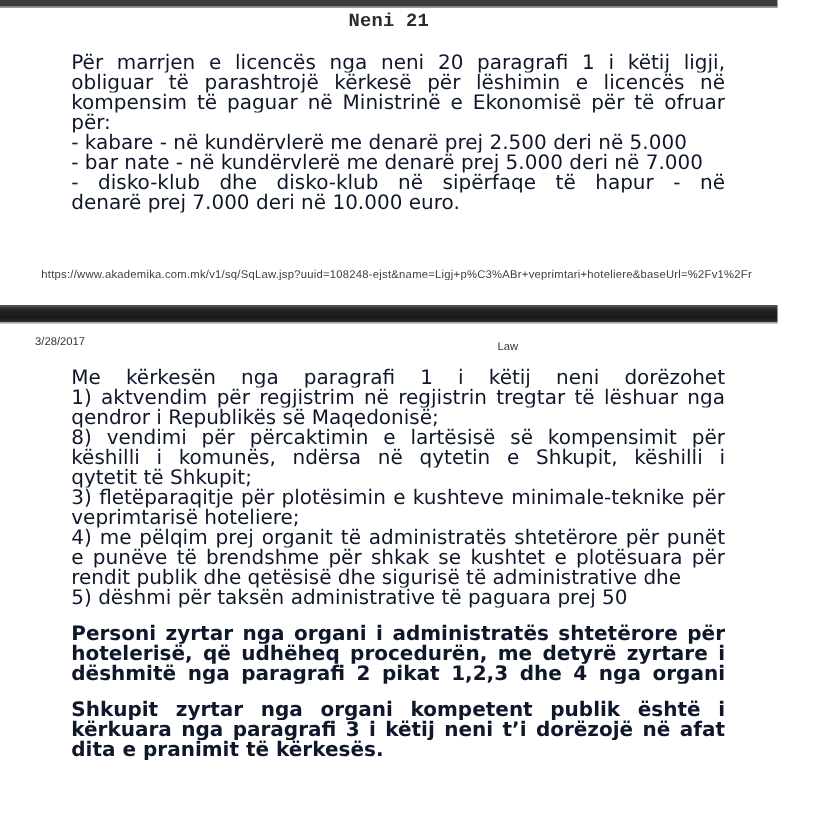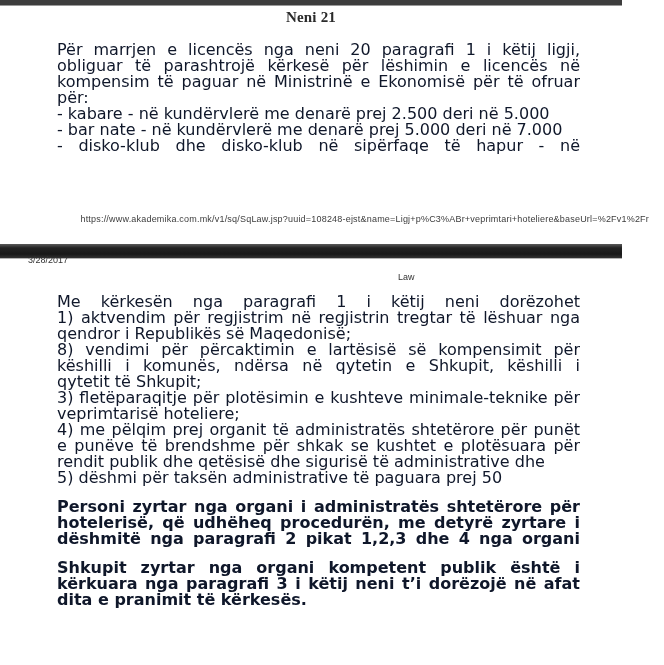--- a/index.html
+++ b/index.html
@@ -7,55 +7,56 @@
 
   
   .bar{position:absolute;left:0;width:622px;}
   .bar-top{top:0;height:5px;background:#3d3d3d;border-bottom:1px solid #9a9a9a;}
   .bar-mid{top:244px;height:14px;
     background:linear-gradient(180deg,#5a5a5a 0%,#232323 28%,#181818 72%,#323232 100%);
     border-bottom:1px solid #b4b4b4;}
 
   .heading{position:absolute;top:9px;left:0;width:622px;margin:0;
     text-align:center;font-size:15px;font-weight:bold;color:#2b2b2b;
-    font-family:Liberation Serif, serif;letter-spacing:.2px;}
+    font-family:Liberation Mono, monospace;letter-spacing:.2px;}
 
   .body{font-family:"DejaVu Sans",sans-serif;font-size:16px;color:#0f172a;}
   .p1body{position:absolute;left:57px;top:42px;width:523px;}
   .p2body{position:absolute;left:57px;top:294px;width:523px;}
   .tline{height:16px;line-height:16px;overflow:hidden;}
   .jl{text-align:justify;text-align-last:justify;-moz-text-align-last:justify;}
   .para + .para{margin-top:13px;font-weight:bold;}
 
   .url{position:absolute;left:33px;top:214px;width:616px;
     font-family:"Liberation Sans",sans-serif;font-size:9px;color:#3c3c3c;
-    letter-spacing:.2px;white-space:nowrap;overflow:hidden;text-align:right;}
+    letter-spacing:.2px;white-space:nowrap;overflow:hidden;}
 
   .meta{position:absolute;font-family:"Liberation Sans",sans-serif;
     font-size:9px;color:#333333;}
-  .date{left:28px;top:255px;}
+  .date{left:28px;top:268px;}
   .law{left:398px;top:272px;}
 </style>
 </head>
 <body>
 
 <div class="screen">
 
   <div class="bar bar-top"></div>
 
   <section>
     <h1 class="heading">Neni 21</h1>
     <div class="body p1body">
         <div class="tline jl">Për marrjen e licencës nga neni 20 paragrafi 1 i këtij ligji, hotelieri është i</div>
         <div class="tline jl">obliguar të parashtrojë kërkesë për lëshimin e licencës në formular për</div>
         <div class="tline jl">kompensim të paguar në Ministrinë e Ekonomisë për të ofruar shërbime</div>
         <div class="tline">për:</div>
         <div class="tline">- kabare - në kundërvlerë me denarë prej 2.500 deri në 5.000 euro;</div>
         <div class="tline">- bar nate - në kundërvlerë me denarë prej 5.000 deri në 7.000 euro, dhe</div>
         <div class="tline jl">- disko-klub dhe disko-klub në sipërfaqe të hapur - në kundërvlerë me</div>
+        <div class="tline">denarë prej 7.000 deri në 10.000 euro.</div>
       </div>
     <div class="url">https://www.akademika.com.mk/v1/sq/SqLaw.jsp?uuid=108248-ejst&amp;name=Ligj+p%C3%ABr+veprimtari+hoteliere&amp;baseUrl=%2Fv1%2Fr</div>
   </section>
 
   <div class="bar bar-mid"></div>
 
   <section>
     <div class="meta date">3/28/2017</div>
     <div class="meta law">Law</div>
     <div class="body p2body">

